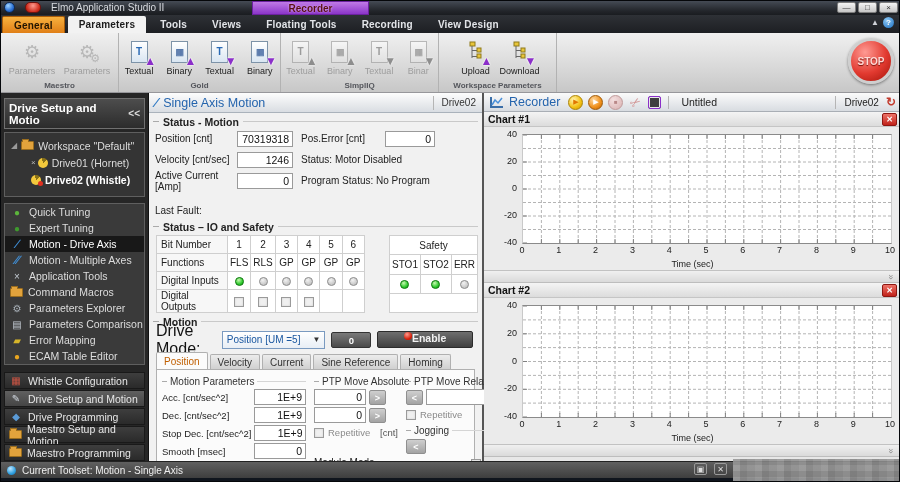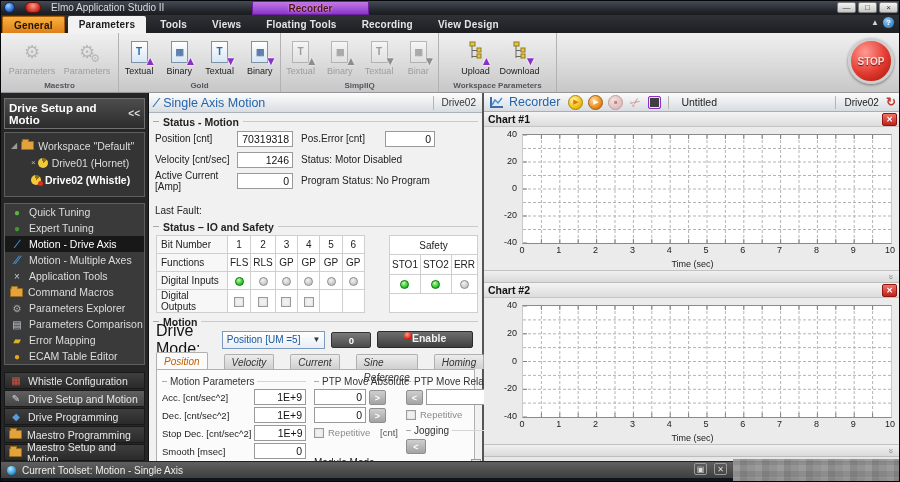--- a/index.html
+++ b/index.html
@@ -99,21 +99,21 @@
 
   .dm-row{display:flex;align-items:center;gap:6px;height:23px;padding:0 3px;}
   .dm-label{font-size:16px;color:#111;width:60px;}
   .dropdown{width:104px;height:18px;border:1px solid #7a9ac0;background:linear-gradient(#fff,#e8eef5);display:flex;align-items:center;padding:0 4px;font-size:10px;color:#1a57a0;}
   .dropdown .chev{margin-left:auto;color:#333;font-size:8px;}
   .dropdown.disabled{border-color:#b5b5b5;background:#ececec;color:#9a9a9a;}
   .dropdown.disabled .chev{color:#9a9a9a;}
   .zero-btn{margin-left:auto;width:40px;height:16px;background:linear-gradient(#7a7a7a,#4a4a4a);border:1px solid #333;border-radius:2px;color:#fff;font-size:9.5px;font-weight:bold;text-align:center;line-height:15px;}
   .enable-btn{width:96px;height:17px;background:linear-gradient(#6e6e6e,#3f3f3f);border:1px solid #2b2b2b;border-radius:2px;color:#f2f2f2;font-size:10.5px;font-weight:bold;display:flex;align-items:flex-start;justify-content:center;margin-right:2px;}
   .enable-dot{width:8px;height:8px;border-radius:50%;background:radial-gradient(circle at 38% 30%,#ff9c8f,#d41b06 65%);}
-  .mtabs{display:flex;gap:16px;padding:0 3px;height:17px;align-items:flex-end;margin-top:1px;font-style:italic;}
+  .mtabs{display:flex;gap:2px;padding:0 3px;height:17px;align-items:flex-end;margin-top:1px;}
   .mtab{padding:0 7px;height:15px;line-height:15px;background:linear-gradient(#ececec,#d0d0d0);border:1px solid #b0b0b0;border-bottom:none;font-size:10px;color:#333;border-radius:2px 2px 0 0;}
   .mtab.active{background:#fbfbfb;color:#c05f00;height:17px;line-height:17px;}
   .mbody{border:1px solid #b0b0b0;background:#fbfbfb;margin:0 3px;display:flex;padding:4px 5px;gap:8px;height:124px;}
   .mcol1{width:144px;}.mcol2{width:84px;}.mcol3{flex:1;}
   .sub-legend{display:flex;align-items:center;gap:3px;font-size:10px;color:#333;height:14px;white-space:nowrap;}
   .sub-legend::before{content:"";width:5px;height:1px;background:#aaa;flex:0 0 auto;}
   .sub-legend::after{content:"";flex:1;height:1px;background:#d5d5d5;min-width:4px;}
   .mp-row{display:flex;align-items:center;height:18px;gap:3px;}
   .mp-row .plabel{flex:1;font-size:9.5px;color:#222;white-space:nowrap;}
   .tfield.w52{width:52px;flex:0 0 auto;}
@@ -378,25 +378,25 @@
         <div class="section-row selected">
           <span class="tool-ico" style="color: rgb(208, 215, 223);">✎</span>
           <span>Drive Setup and Motion</span>
         </div>
         <div class="section-row">
           <span class="tool-ico" style="color: rgb(90, 154, 214);">◆</span>
           <span>Drive Programming</span>
         </div>
         <div class="section-row">
           <span class="folder"></span>
-          <span>Maestro Programming</span>
+          <span>Maestro Setup and Motion</span>
         </div>
         <div class="section-row">
           <span class="folder"></span>
-          <span>Maestro Setup and Motion</span>
+          <span>Maestro Programming</span>
         </div>
       </div>
   </div>
 
   <div class="mainpanel">
     <div class="mp-header">
       <span class="slash-icon">∕</span>
       <span class="mp-title">Single Axis Motion</span>
       <span class="mp-drive">Drive02</span>
     </div>

